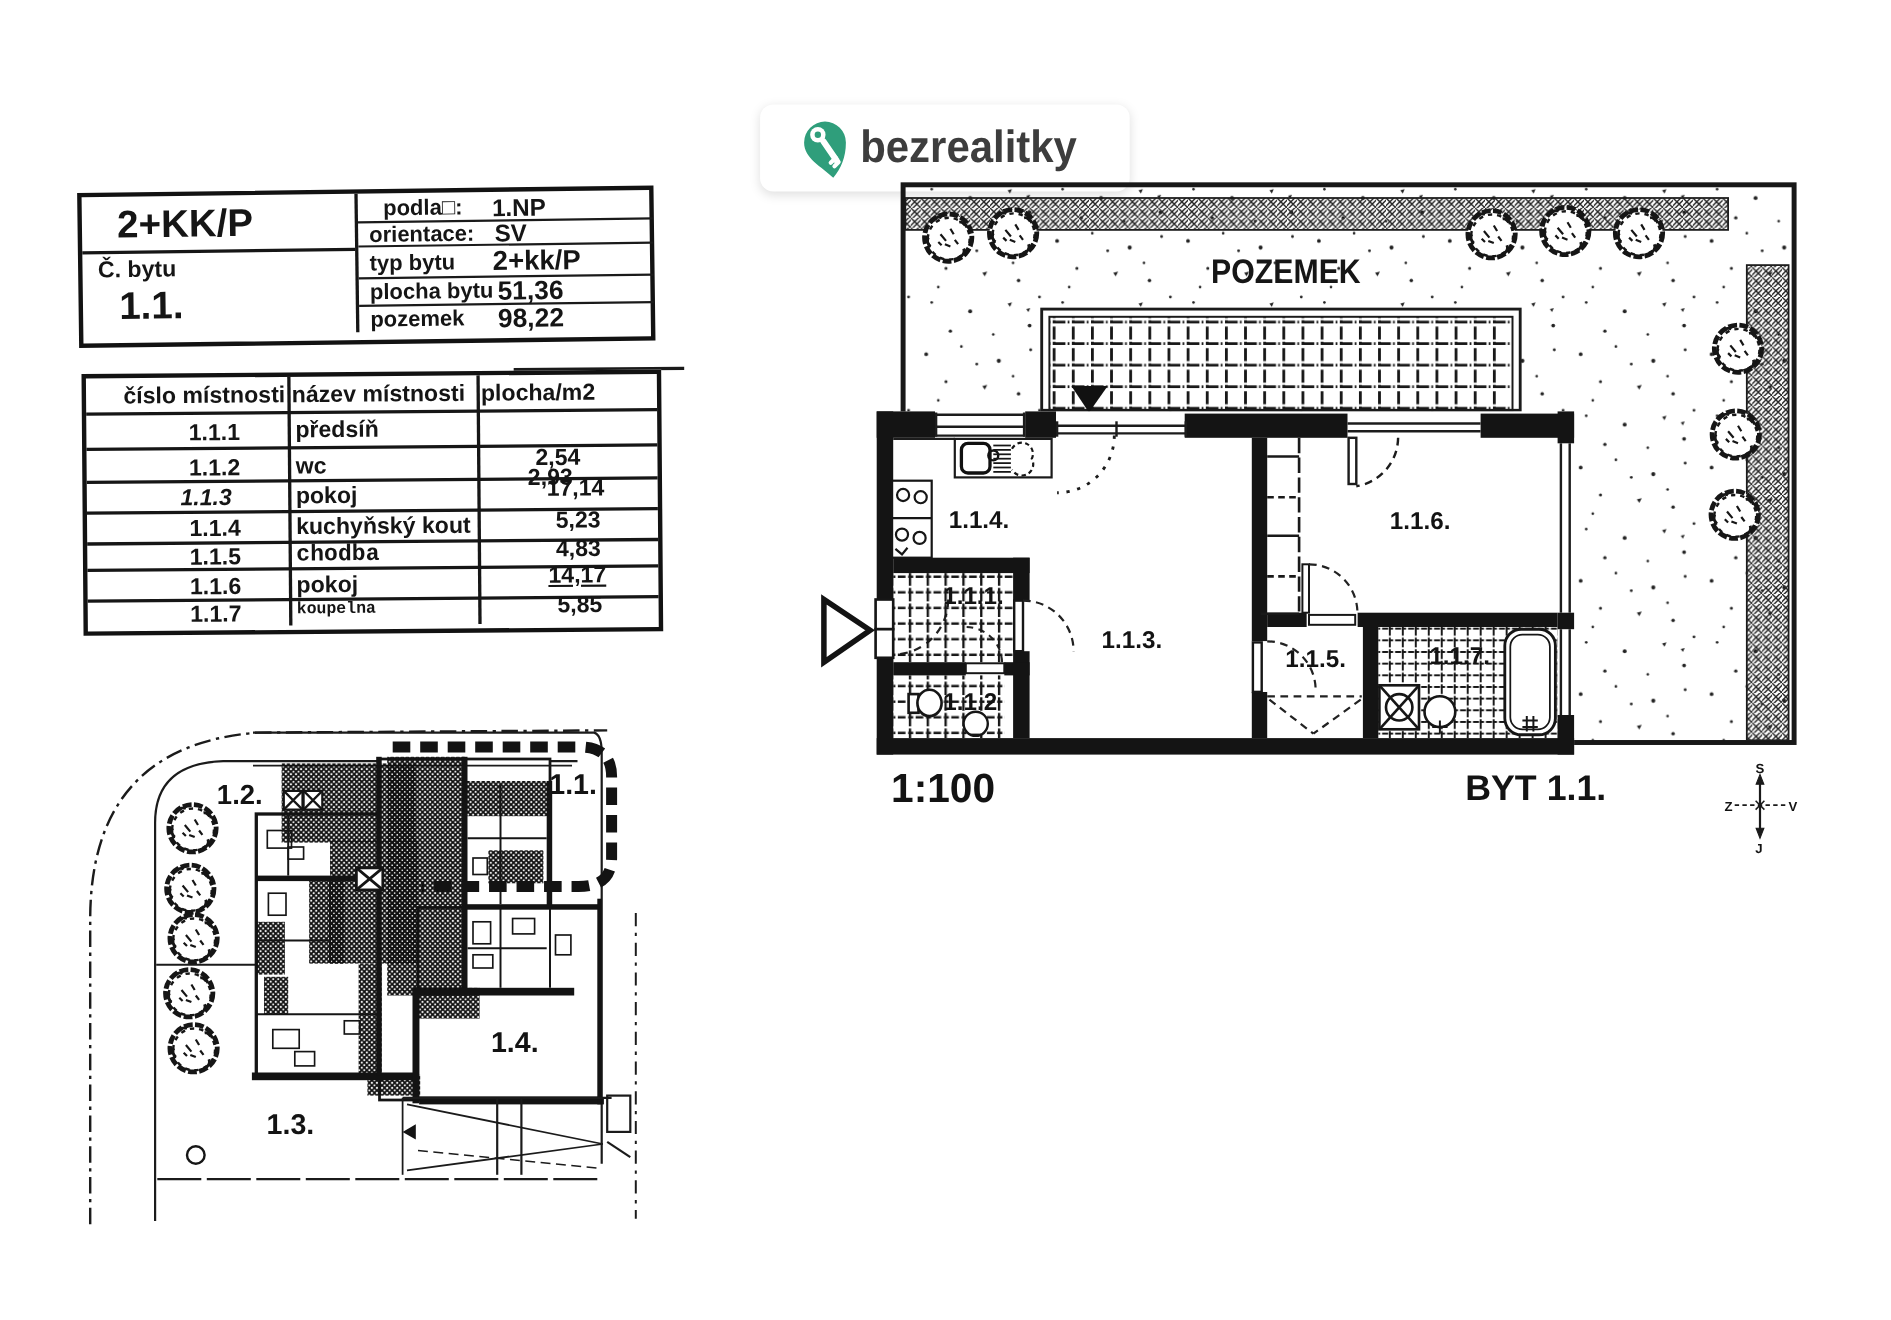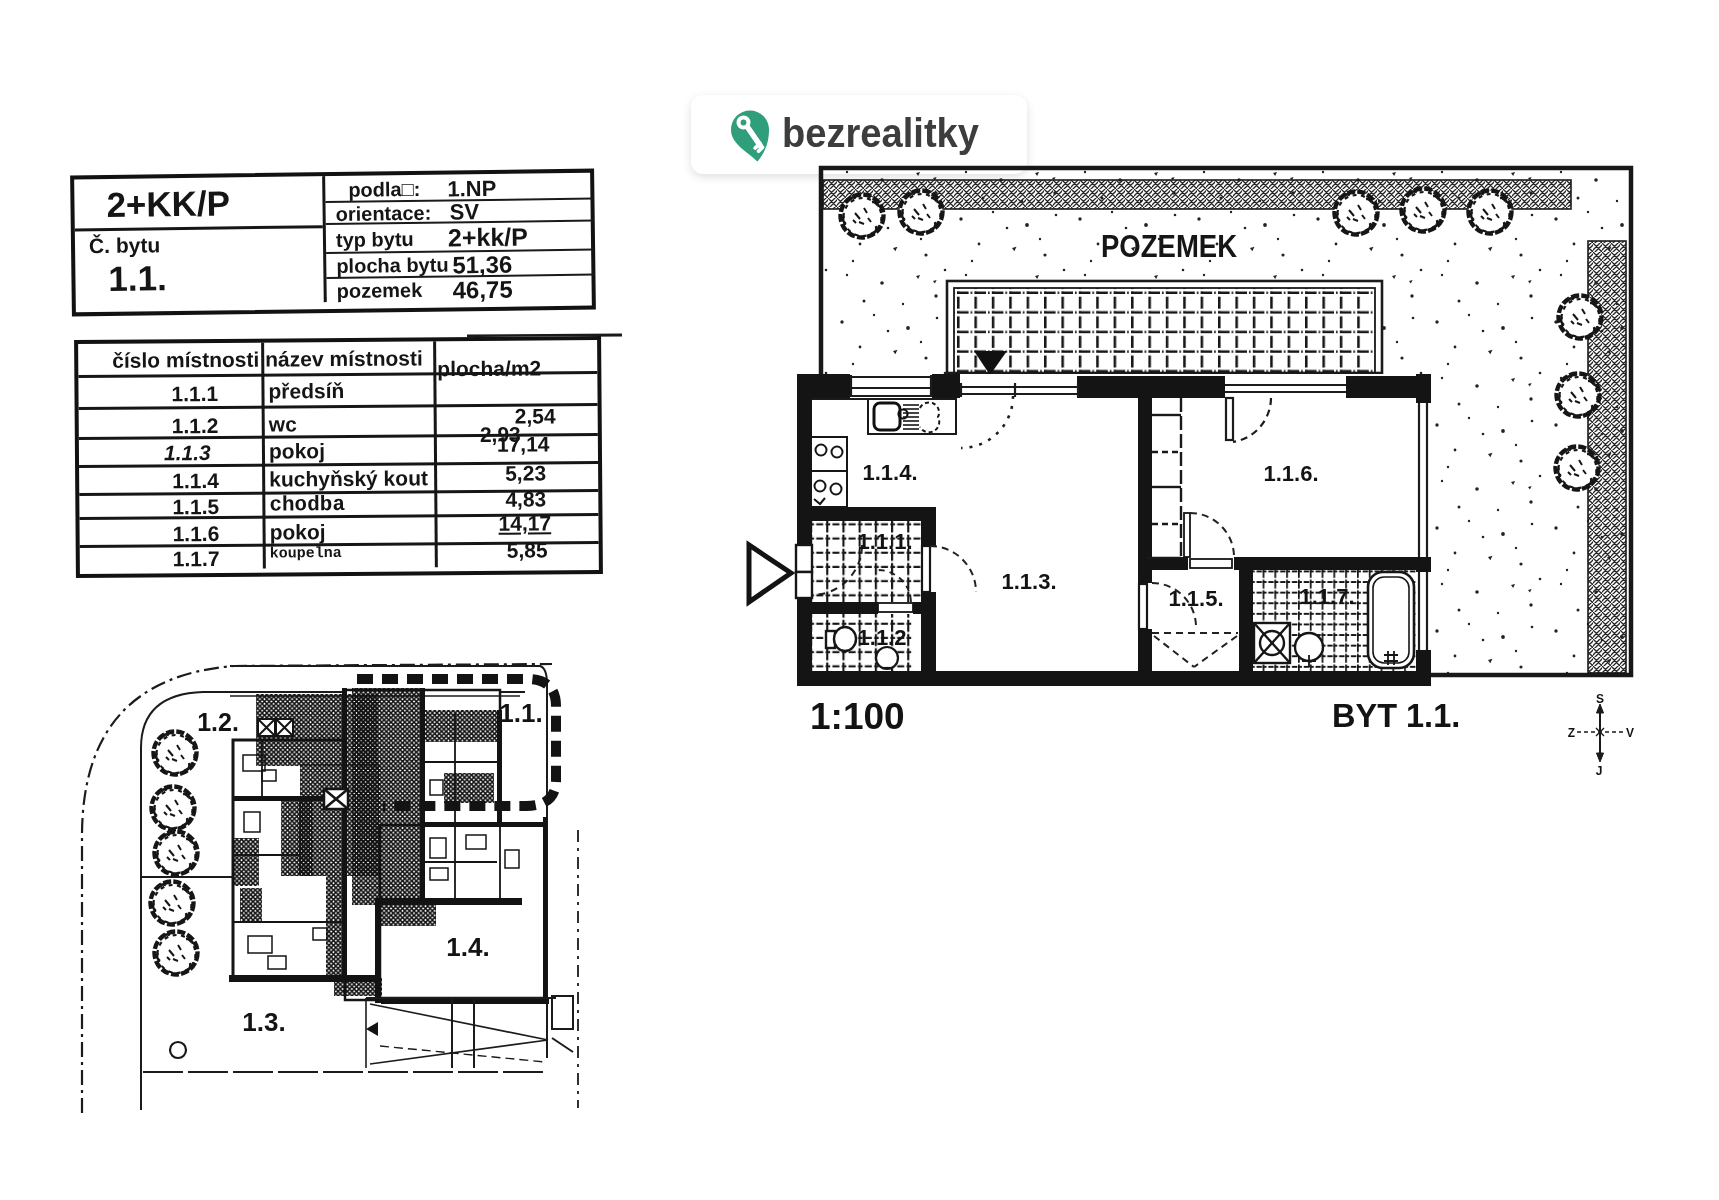--- a/index.html
+++ b/index.html
@@ -34,48 +34,48 @@
     <div class="abs" style="left:0;top:49px;width:100%;height:27px;border-bottom:2px solid #1a1a1a;">
       <span class="abs b" style="left:10px;top:4px;font-size:20px;">typ bytu</span>
       <span class="abs b" style="left:122px;top:0px;font-size:25px;">2+kk/P</span>
     </div>
     <div class="abs" style="left:0;top:78px;width:100%;height:23px;border-bottom:2px solid #1a1a1a;">
       <span class="abs b" style="left:10px;top:1px;font-size:20px;">plocha bytu</span>
       <span class="abs b" style="left:126px;top:-1px;font-size:24px;">51,36</span>
     </div>
     <div class="abs" style="left:0;top:103px;width:100%;height:23px;">
       <span class="abs b" style="left:10px;top:1px;font-size:20px;">pozemek</span>
-      <span class="abs b" style="left:126px;top:-1px;font-size:24px;">46,75</span>
+      <span class="abs b" style="left:126px;top:-1px;font-size:24px;">98,22</span>
     </div>
   </div>
 </div>
 
 <div class="abs" style="left:467px;top:334px;width:155px;height:3px;background:#1a1a1a;transform:rotate(-0.4deg);"></div>
 
 <div class="abs" style="left:75px;top:338px;width:519px;height:230px;border:4px solid #121212;transform:rotate(-0.45deg);background:#fff;font-weight:bold;">
 
   <div class="abs" style="left:0;top:0;width:100%;height:31px;border-bottom:3px solid #161616;">
     <span class="abs" style="left:34px;top:5px;font-size:21px;">číslo místnosti</span>
     <span class="abs" style="left:187px;top:5px;font-size:21px;">název místnosti</span>
-    <span class="abs" style="left:359px;top:5px;font-size:21px;margin-top:11px;">plocha/m2</span>
+    <span class="abs" style="left:359px;top:5px;font-size:21px;">plocha/m2</span>
   </div>
 
   <div class="abs" style="left:183px;top:0;width:3px;height:226px;background:#161616;"></div>
   <div class="abs" style="left:355px;top:0;width:3px;height:226px;background:#161616;"></div>
 
   <div class="abs" style="left:0;top:34px;width:100%;height:29px;border-bottom:3px solid #161616;">
     <span class="abs" style="left:93px;top:5px;font-size:21px;">1.1.1</span>
     <span class="abs" style="left:190px;top:3px;font-size:21px;">předsíň</span>
     <span class="abs" style="left:401px;top:0px;font-size:21px;margin-top:48px;">2,93</span>
   </div>
 
   <div class="abs" style="left:0;top:66px;width:100%;height:27px;border-bottom:3px solid #161616;">
     <span class="abs" style="left:93px;top:5px;font-size:21px;">1.1.2</span>
     <span class="abs" style="left:190px;top:4px;font-size:21px;">wc</span>
-    <span class="abs" style="left:436px;top:-2px;font-size:21px;">2,54</span>
+    <span class="abs" style="left:408px;top:-2px;font-size:21px;">2,54</span>
   </div>
 
   <div class="abs" style="left:0;top:96px;width:100%;height:25px;border-bottom:3px solid #161616;">
     <span class="abs" style="left:85px;top:2px;font-size:21px;font-style:italic;">1.1.3</span>
     <span class="abs" style="left:190px;top:1px;font-size:21px;">pokoj</span>
     <span class="abs" style="left:418px;top:-4px;font-size:21px;">17,14</span>
   </div>
 
   <div class="abs" style="left:0;top:124px;width:100%;height:25px;border-bottom:3px solid #161616;">
     <span class="abs" style="left:93px;top:2px;font-size:21px;">1.1.4</span>

